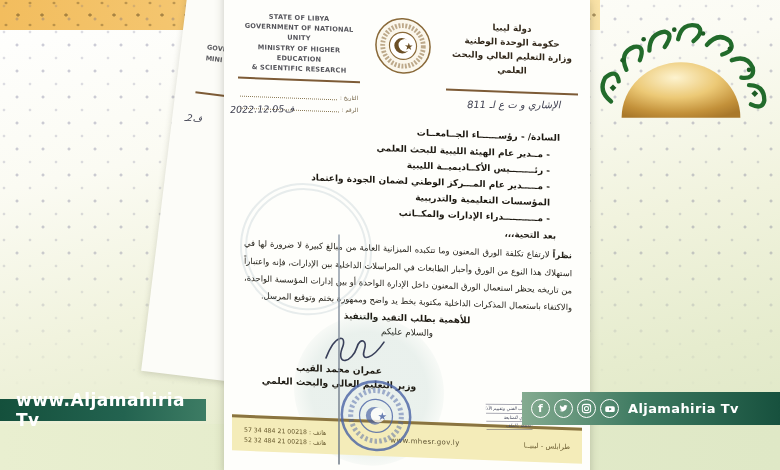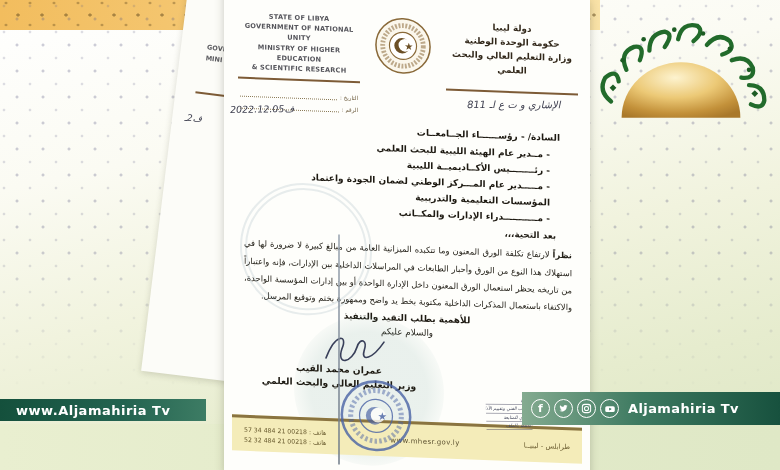--- a/index.html
+++ b/index.html
@@ -77,21 +77,21 @@
   .doc-footer{position:absolute;left:8px;right:8px;top:430px;height:36px;z-index:2;
     background:#f4ecb9;border-top:3px solid #8a7440;display:flex;align-items:center;
     justify-content:space-between;padding:0 12px;color:#6a5c30;}
   .phones{font-size:6.2px;direction:rtl;line-height:1.5;text-align:right;}
   .site{font-size:7px;letter-spacing:.4px;color:#5c5130;}
   .city{font-size:7px;direction:rtl;}
   
   .left-bar{position:absolute;left:0;top:399px;width:206px;height:22px;z-index:40;
     background:linear-gradient(90deg,#14503c 0%,#236350 60%,#3d7c64 100%);
     display:flex;align-items:center;padding-left:16px;}
-  .left-bar span{color:#fff;font-weight:bold;font-size:13px;letter-spacing:.5px;}
+  .left-bar span{color:#fff;font-weight:bold;font-size:17px;letter-spacing:.5px;}
   .right-bar{position:absolute;right:0;top:392px;width:258px;height:33px;z-index:40;
     background:linear-gradient(90deg,#84ab90 0%,#3e7a61 45%,#17513e 100%);
     display:flex;align-items:center;gap:4px;padding-left:9px;}
   .sicon{width:19px;height:19px;border:1.6px solid #fff;border-radius:50%;flex:none;
     display:flex;align-items:center;justify-content:center;color:#fff;font-weight:bold;font-size:11px;line-height:1;}
   .right-bar .ch-name{color:#fff;font-weight:bold;font-size:13px;letter-spacing:.4px;margin-left:5px;white-space:nowrap;}
 </style>
 </head>
 <body>
 

